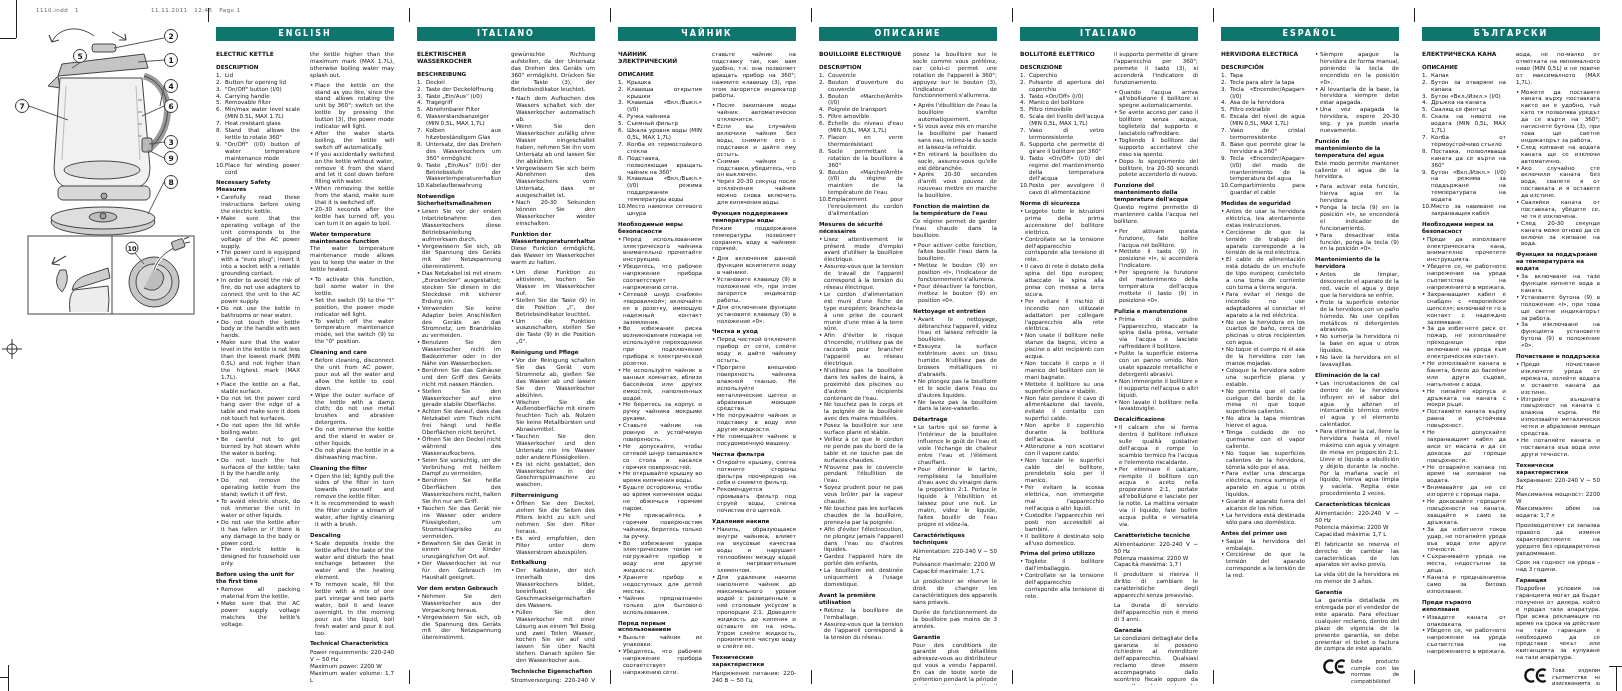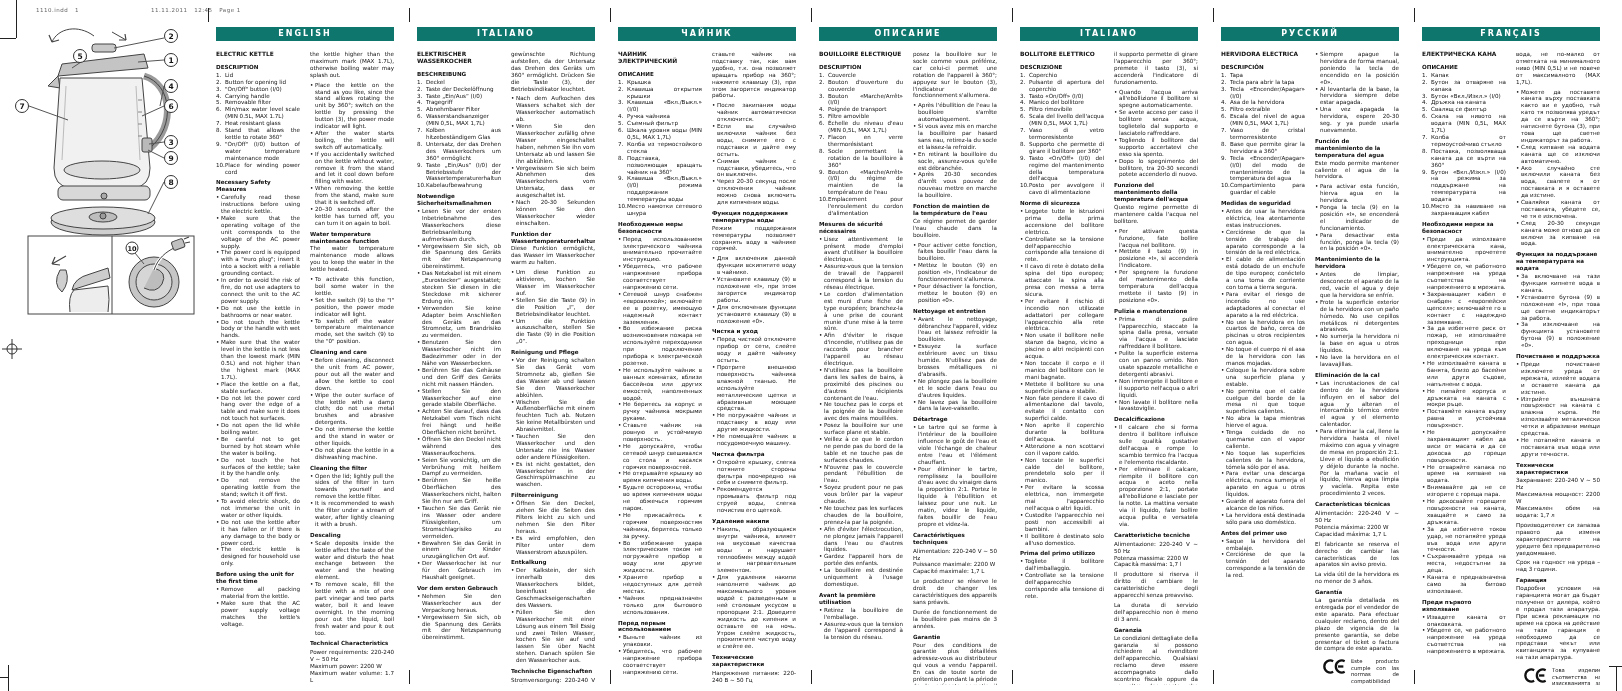--- a/index.html
+++ b/index.html
@@ -1213,21 +1213,21 @@
           </div>
           <p class="blk-p">Il produttore si riserva il diritto di cambiare le caratteristiche degli apparecchi senza preavviso.</p>
           <p class="blk-p">La durata di servizio dell'apparecchio non è meno di 3 anni.</p>
           <div class="blk-h">Garanzia</div>
           <p class="blk-p">Le condizioni dettagliate della garanzia si possono richiedere al rivenditore dell'apparecchio. Qualsiasi reclamo deve essere accompagnato dallo scontrino fiscale oppure da un altro documento che attesti l'acquisto.</p>
         </div>
     </div>
   </div>
 
   <div class="section" style="left: 1221px;">
-    <div class="lang-bar">РУССКИЙ</div>
+    <div class="lang-bar">ESPAÑOL</div>
     <div class="cols">
       <div class="col">
           <div class="blk-title">HERVIDORA ELÉCTRICA</div>
           <div class="blk-h">DESCRIPCIÓN</div>
           <div class="blk-list num">
             <div class="li">
               <span class="marker">1.</span>
               <span class="txt">Tapa</span>
             </div>
             <div class="li">
@@ -1417,21 +1417,21 @@
                 <line x1="17" y1="9" x2="23" y2="9" stroke="#111" stroke-width="2.6"></line>
               </svg>
             </span>
             <span class="mark-text">Este producto cumple con las normas de compatibilidad electromagnética, de la directiva 2004/108/EC del Consejo de las Comunidades Europeas, y las reglamentaciones 2006/95/EC, para los aparatos de bajo voltaje.</span>
           </div>
         </div>
     </div>
   </div>
 
   <div class="section" style="left: 1422px;">
-    <div class="lang-bar">FRANÇAIS</div>
+    <div class="lang-bar">БЪЛГАРСКИ</div>
     <div class="cols">
       <div class="col">
           <div class="blk-title">ЕЛЕКТРИЧЕСКА КАНА</div>
           <div class="blk-h">ОПИСАНИЕ</div>
           <div class="blk-list num">
             <div class="li">
               <span class="marker">1.</span>
               <span class="txt">Капак</span>
             </div>
             <div class="li">

